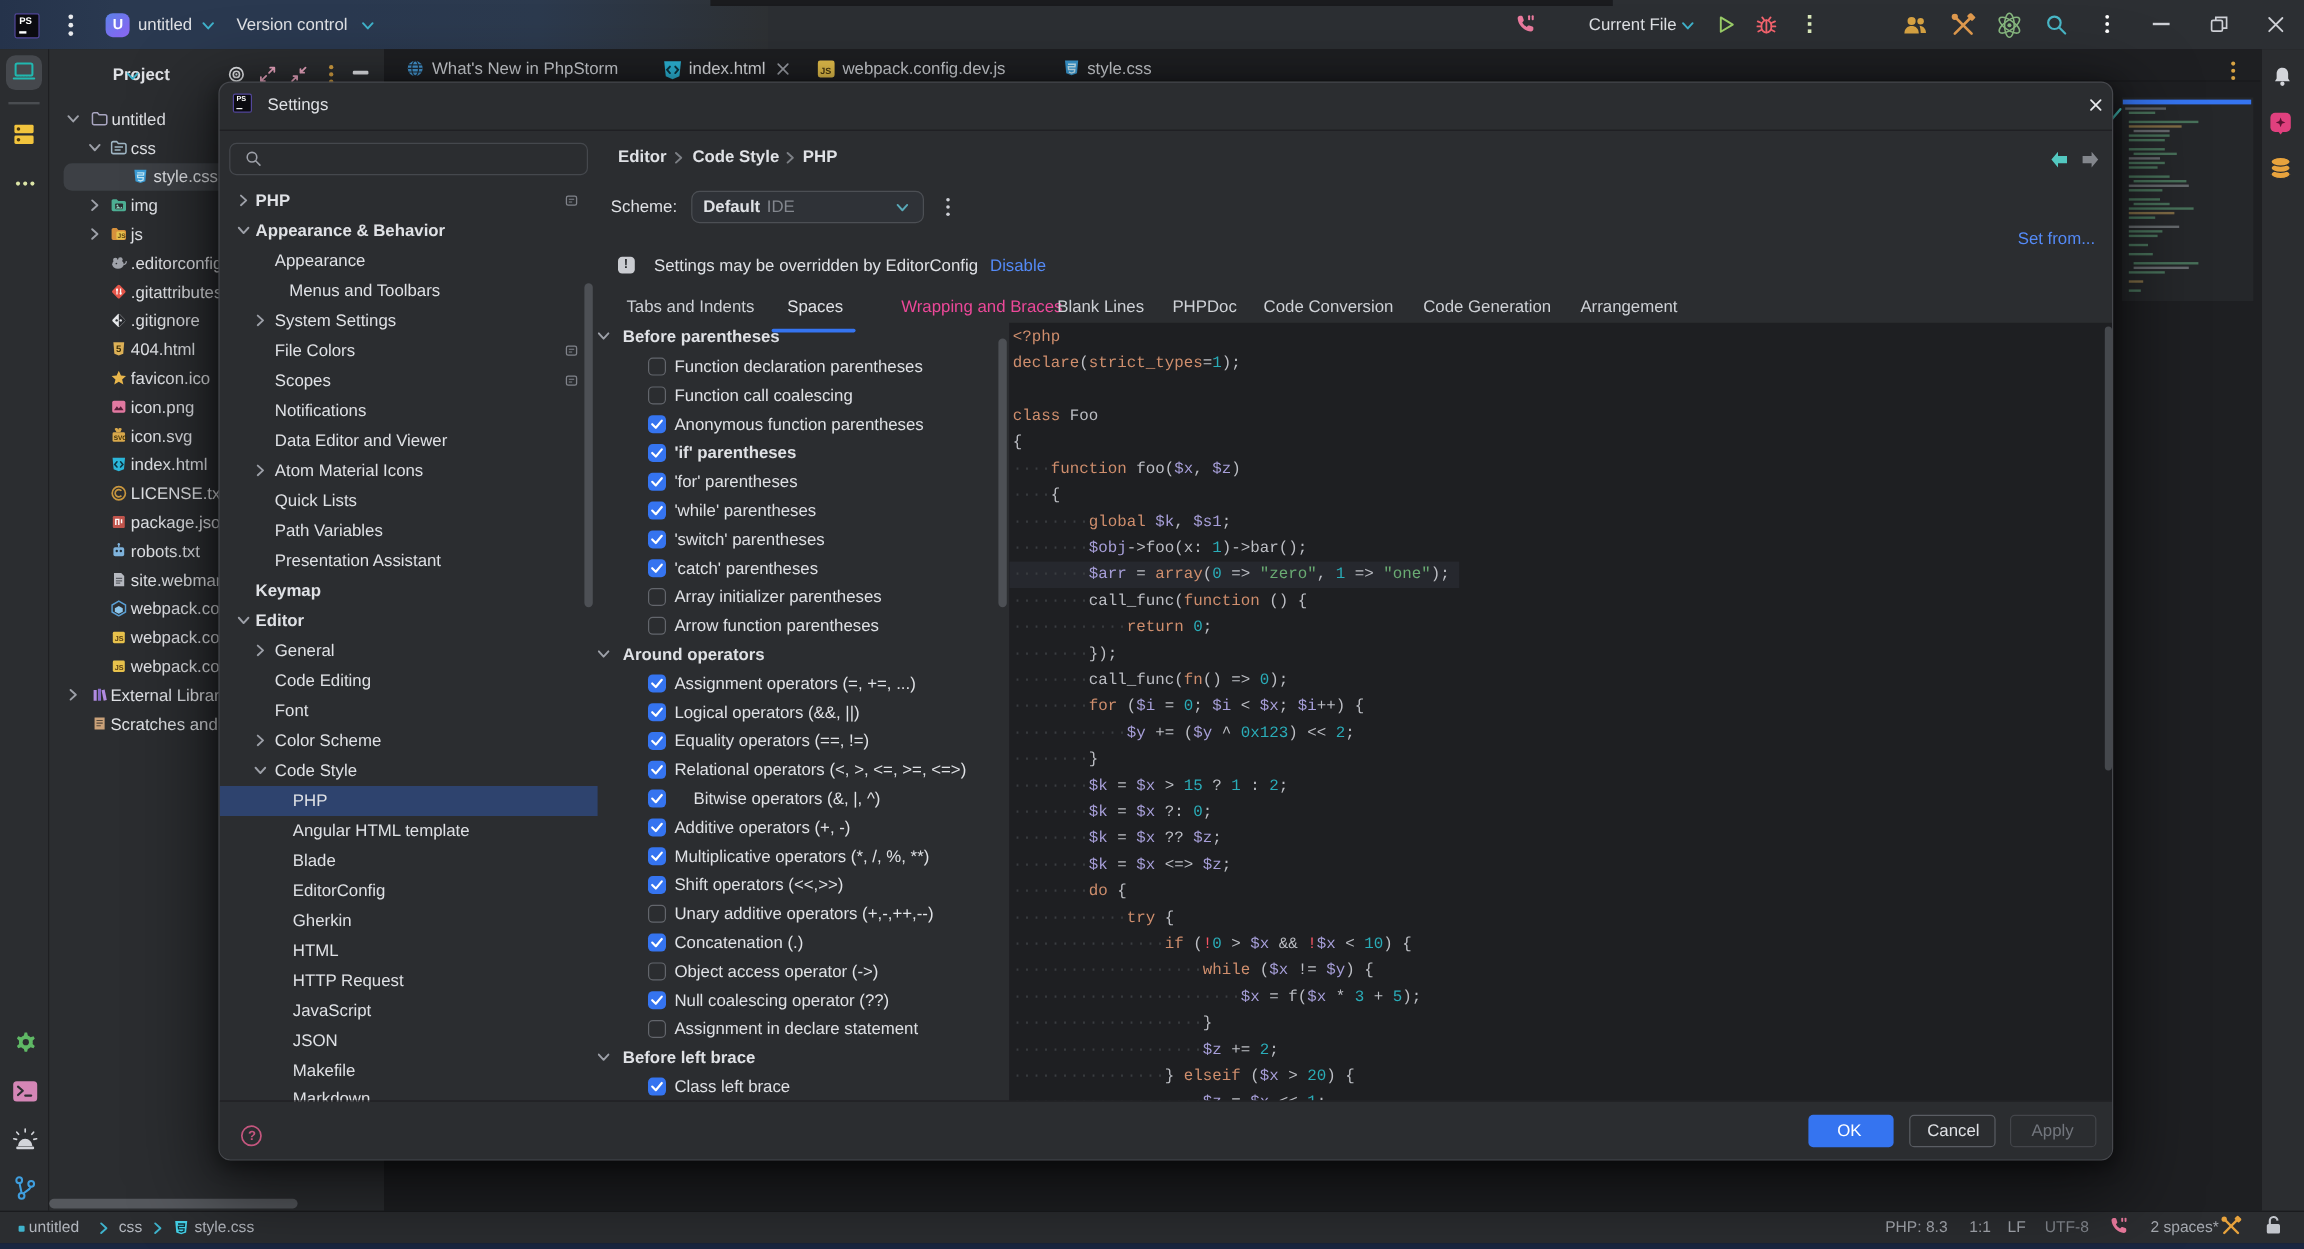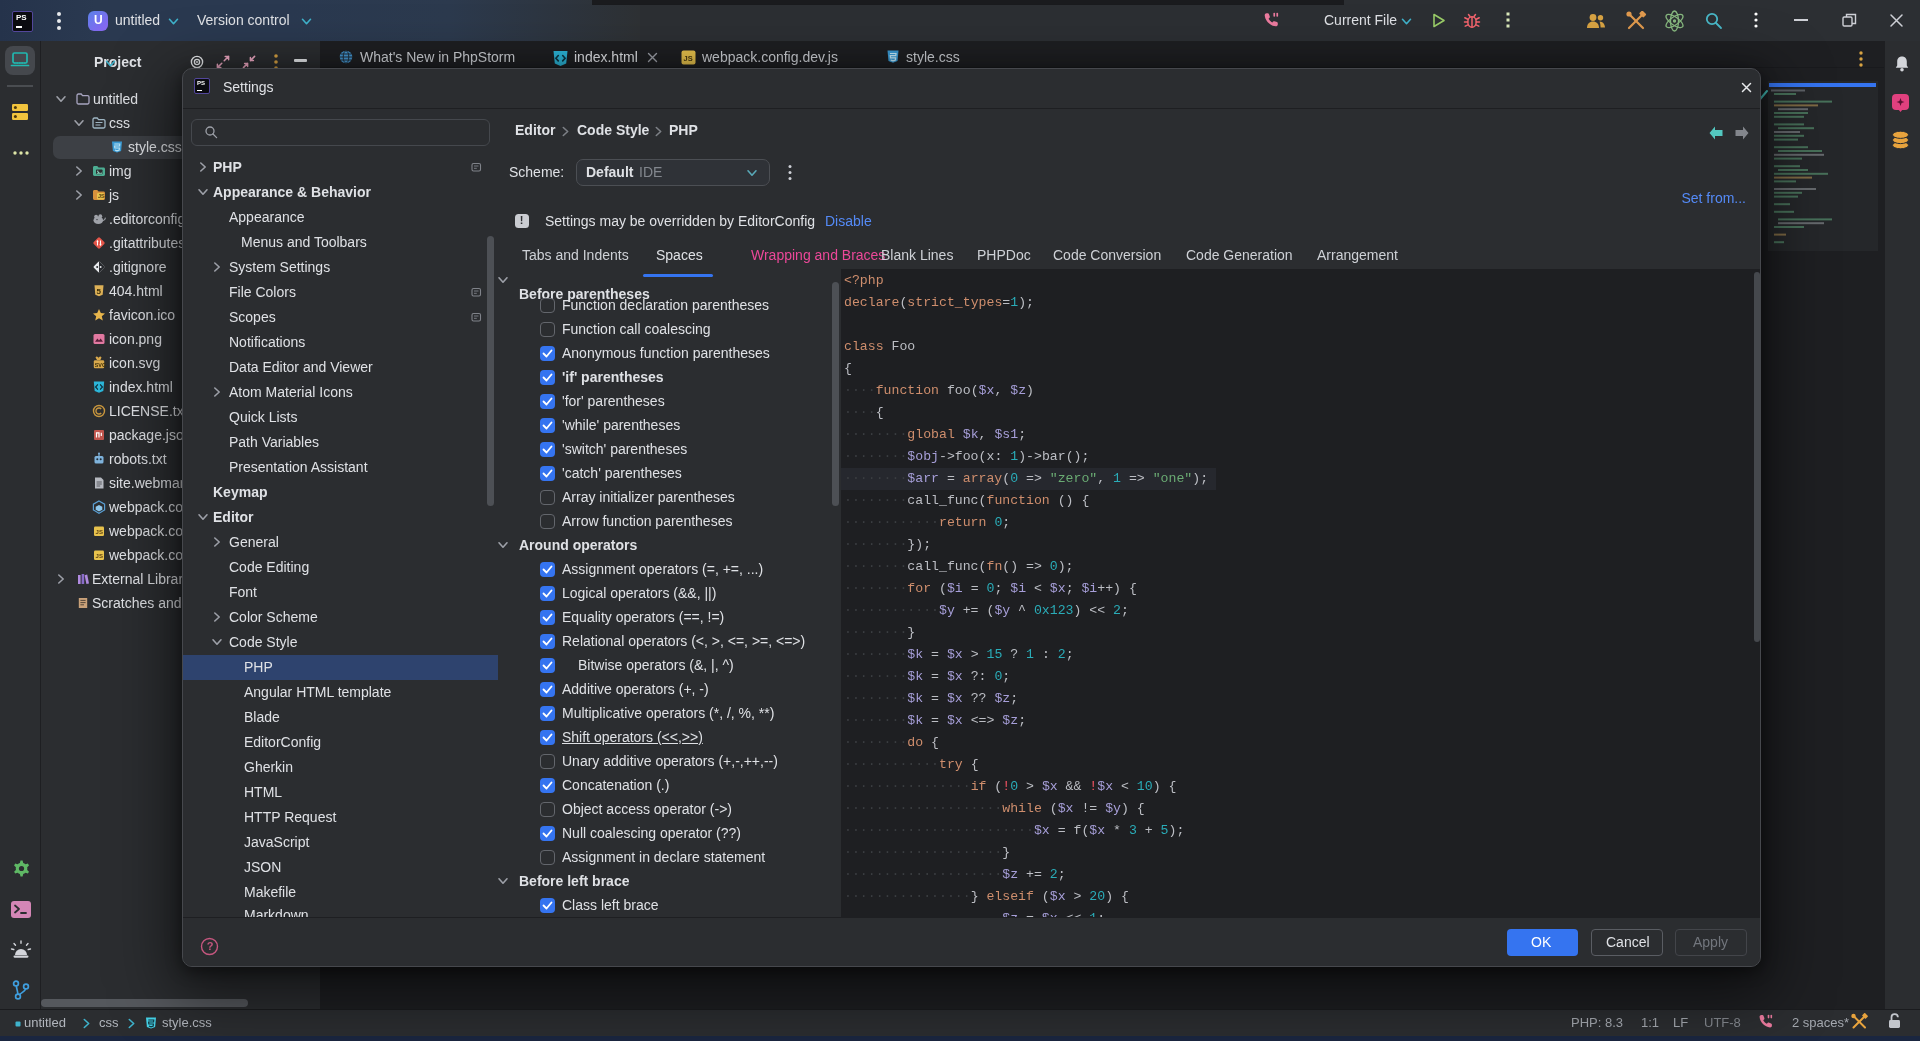--- a/index.html
+++ b/index.html
@@ -563,21 +563,21 @@
 <div class="txt" style="left:698px;top:179px;font-size:14px;color:#ced1d6;">Blank Lines</div>
 <div class="txt" style="left:794px;top:179px;font-size:14px;color:#ced1d6;">PHPDoc</div>
 <div class="txt" style="left:870px;top:179px;font-size:14px;color:#ced1d6;">Code Conversion</div>
 <div class="txt" style="left:1003px;top:179px;font-size:14px;color:#ced1d6;">Code Generation</div>
 <div class="txt" style="left:1134px;top:179px;font-size:14px;color:#ced1d6;">Arrangement</div>
 <div class="abs" style="left:460px;top:205px;width:70px;height:3px;background:#3574f0;border-radius:2px"></div>
 <div class="abs" style="left:315px;top:200px;width:343px;height:648px;overflow:hidden">
 <svg class="abs" style="left:-1px;top:5px;" width="12" height="12" viewBox="0 0 12 12">
         <path d="M-4,-2.2 L0,2.2 L4,-2.2" transform="translate(6.0,6.0)" fill="none" stroke="#9da0a8" stroke-width="1.6" stroke-linecap="round" stroke-linejoin="round"></path>
       </svg>
-<div class="txt" style="left:21px;top:18px;font-size:14px;color:#dfe1e5;font-weight:bold;">Before parentheses</div>
+<div class="txt" style="left:21px;top:4px;font-size:14px;color:#dfe1e5;font-weight:bold;">Before parentheses</div>
 <div class="abs" style="left:42px;top:29px;width:15px;height:15px;background:transparent;border:1px solid #63666c;border-radius:4px"></div>
 <div class="txt" style="left:64px;top:29px;font-size:14px;color:#dfe1e5;">Function declaration parentheses</div>
 <div class="abs" style="left:42px;top:53px;width:15px;height:15px;background:transparent;border:1px solid #63666c;border-radius:4px"></div>
 <div class="txt" style="left:64px;top:53px;font-size:14px;color:#dfe1e5;">Function call coalescing</div>
 <div class="abs" style="left:42px;top:77px;width:15px;height:15px;background:#3574f0;border-radius:4px"></div>
 <svg class="abs" style="left:42px;top:77px;" width="15" height="15" viewBox="0 0 15 15">
         <path d="M3.5 7.5 L6.5 10.5 L11.5 4.5" fill="none" stroke="#fff" stroke-width="1.8" stroke-linecap="round" stroke-linejoin="round"></path>
       </svg>
 <div class="txt" style="left:64px;top:77px;font-size:14px;color:#dfe1e5;">Anonymous function parentheses</div>
 <div class="abs" style="left:42px;top:101px;width:15px;height:15px;background:#3574f0;border-radius:4px"></div>
@@ -645,21 +645,21 @@
 <div class="txt" style="left:64px;top:413px;font-size:14px;color:#dfe1e5;">Additive operators (+, -)</div>
 <div class="abs" style="left:42px;top:437px;width:15px;height:15px;background:#3574f0;border-radius:4px"></div>
 <svg class="abs" style="left:42px;top:437px;" width="15" height="15" viewBox="0 0 15 15">
         <path d="M3.5 7.5 L6.5 10.5 L11.5 4.5" fill="none" stroke="#fff" stroke-width="1.8" stroke-linecap="round" stroke-linejoin="round"></path>
       </svg>
 <div class="txt" style="left:64px;top:437px;font-size:14px;color:#dfe1e5;">Multiplicative operators (*, /, %, **)</div>
 <div class="abs" style="left:42px;top:461px;width:15px;height:15px;background:#3574f0;border-radius:4px"></div>
 <svg class="abs" style="left:42px;top:461px;" width="15" height="15" viewBox="0 0 15 15">
         <path d="M3.5 7.5 L6.5 10.5 L11.5 4.5" fill="none" stroke="#fff" stroke-width="1.8" stroke-linecap="round" stroke-linejoin="round"></path>
       </svg>
-<div class="txt" style="left:64px;top:461px;font-size:14px;color:#dfe1e5;text-decoration:underline;">Shift operators (&lt;&lt;,&gt;&gt;)</div>
+<div class="txt" style="left:64px;top:461px;font-size:14px;color:#dfe1e5;">Shift operators (&lt;&lt;,&gt;&gt;)</div>
 <div class="abs" style="left:42px;top:485px;width:15px;height:15px;background:transparent;border:1px solid #63666c;border-radius:4px"></div>
 <div class="txt" style="left:64px;top:485px;font-size:14px;color:#dfe1e5;">Unary additive operators (+,-,++,--)</div>
 <div class="abs" style="left:42px;top:509px;width:15px;height:15px;background:#3574f0;border-radius:4px"></div>
 <svg class="abs" style="left:42px;top:509px;" width="15" height="15" viewBox="0 0 15 15">
         <path d="M3.5 7.5 L6.5 10.5 L11.5 4.5" fill="none" stroke="#fff" stroke-width="1.8" stroke-linecap="round" stroke-linejoin="round"></path>
       </svg>
 <div class="txt" style="left:64px;top:509px;font-size:14px;color:#dfe1e5;">Concatenation (.)</div>
 <div class="abs" style="left:42px;top:533px;width:15px;height:15px;background:transparent;border:1px solid #63666c;border-radius:4px"></div>
 <div class="txt" style="left:64px;top:533px;font-size:14px;color:#dfe1e5;">Object access operator (-&gt;)</div>
 <div class="abs" style="left:42px;top:557px;width:15px;height:15px;background:#3574f0;border-radius:4px"></div>

